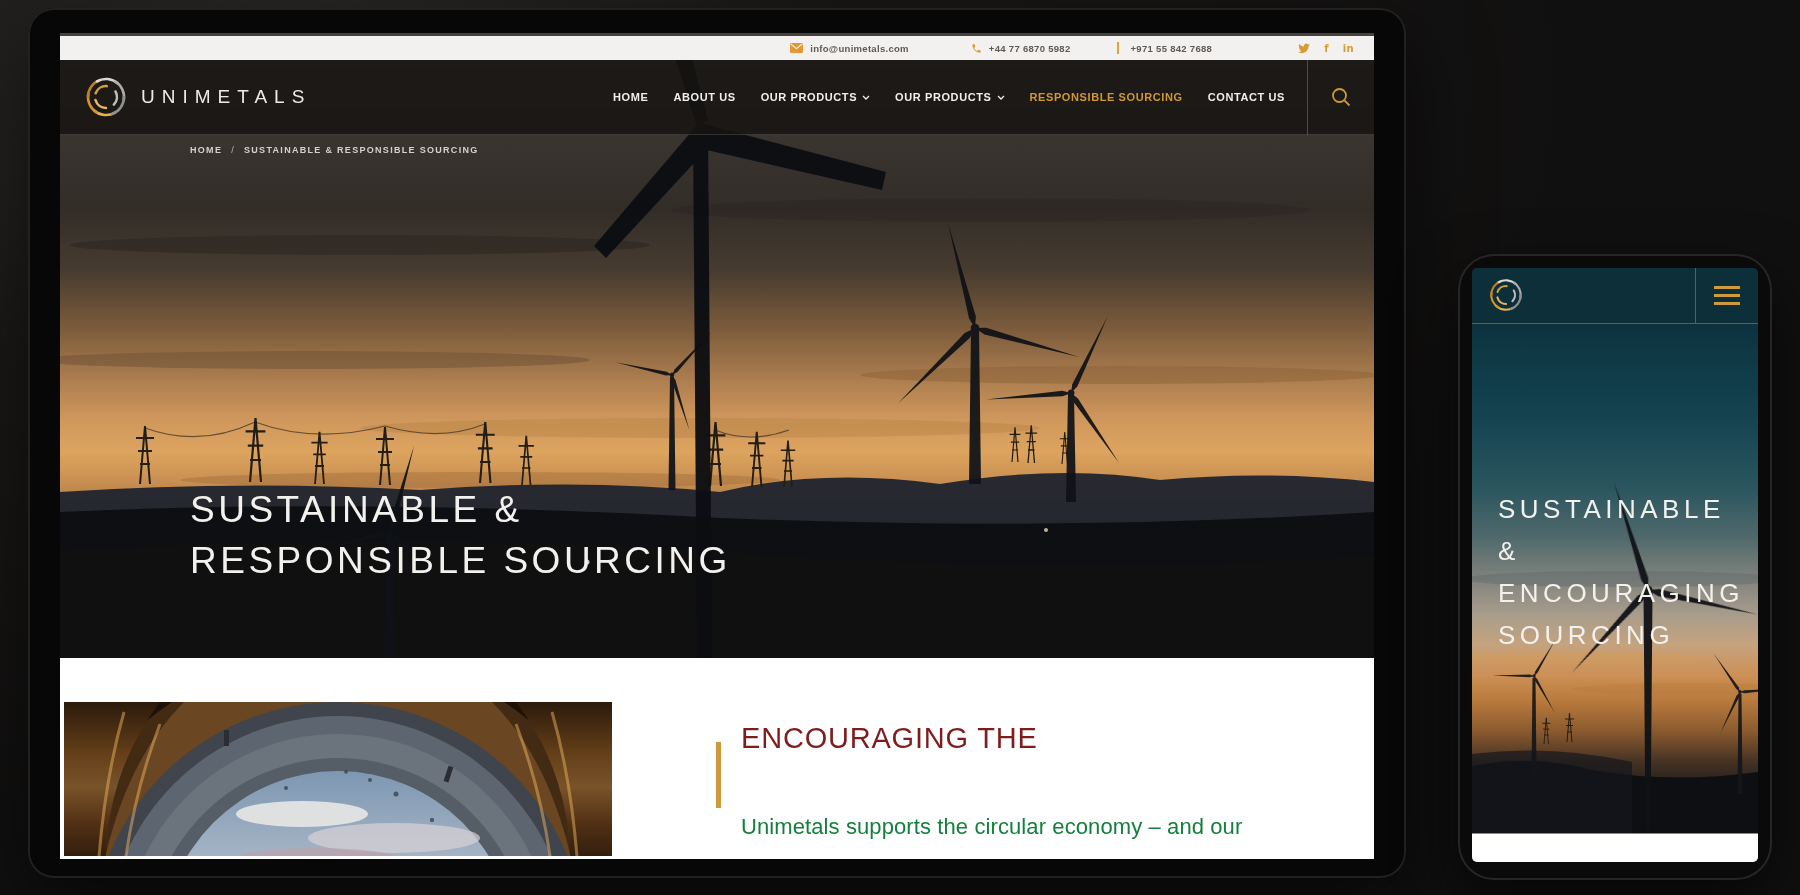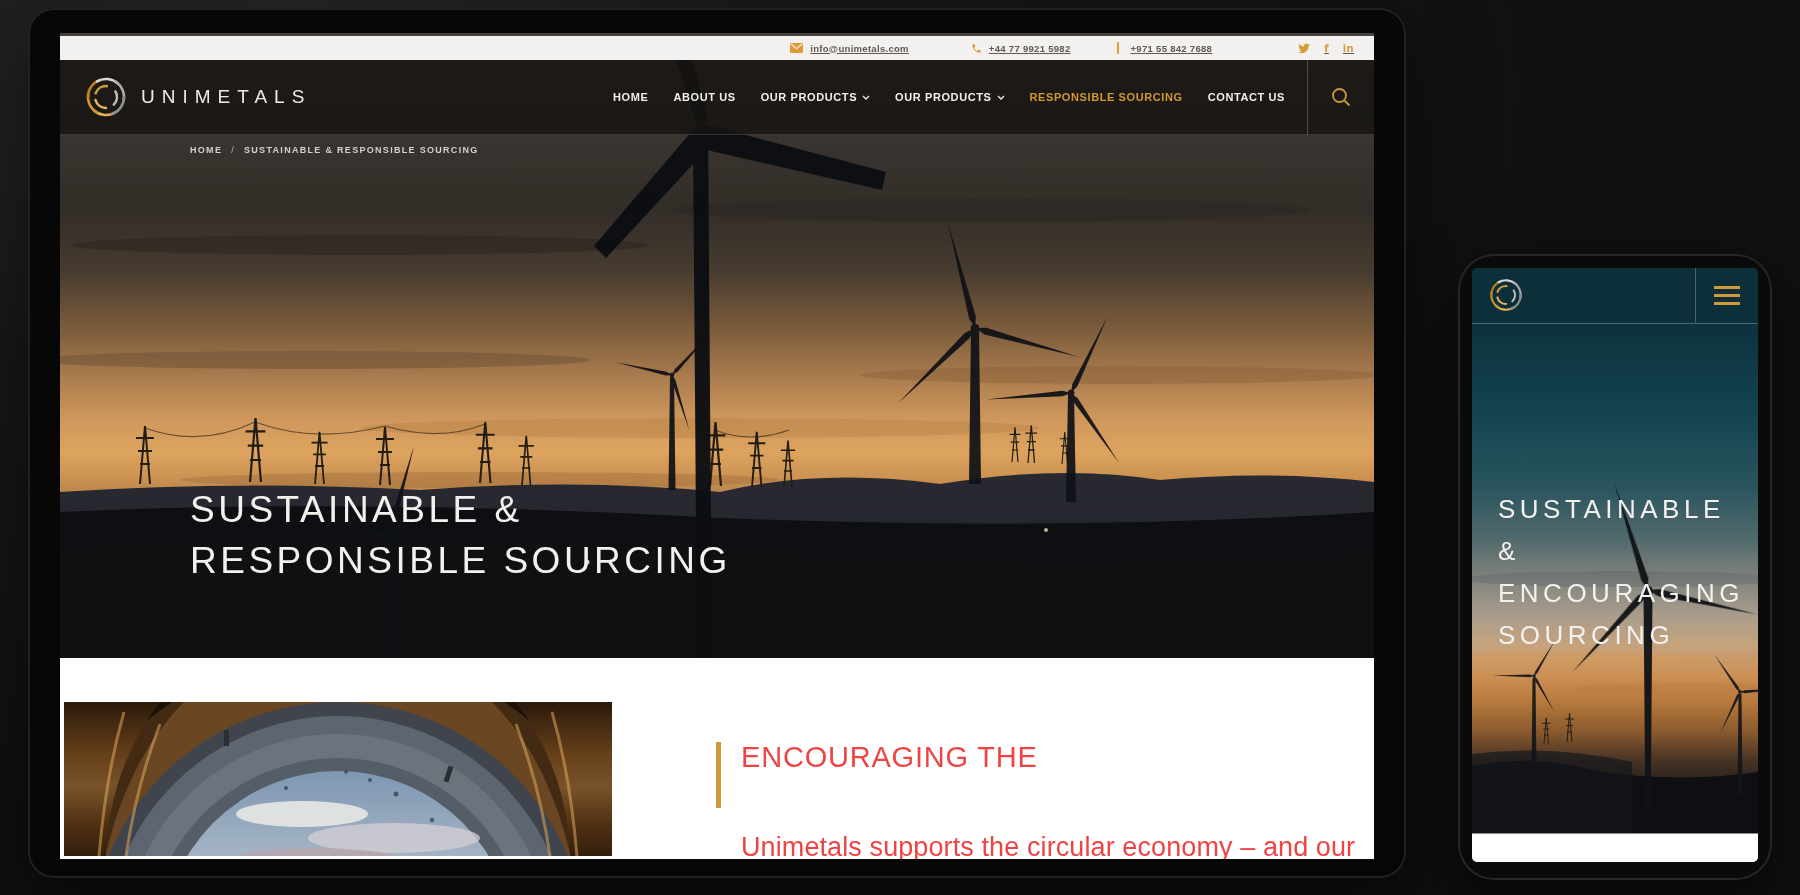--- a/index.html
+++ b/index.html
@@ -7,21 +7,21 @@
   body{background:radial-gradient(1300px 760px at 16% 10%, #2c2a28 0%, #1a1816 42%, #111010 100%);position:relative;}
 
   
   .laptop{position:absolute;left:28px;top:8px;width:1378px;height:870px;background:#070707;
     border-radius:26px;box-shadow:inset 0 0 0 2px #222120, 0 30px 80px rgba(0,0,0,.55);}
   .screen{position:absolute;left:32px;top:25px;width:1314px;height:823px;background:#ffffff;
     overflow:hidden;border-top:3px solid #45413e;}
 
   
   .topbar{height:24px;background:#f2f1ef;display:flex;align-items:center;justify-content:flex-end;
-    padding-right:20px;font-size:9.5px;font-weight:700;color:#5f5a54;letter-spacing:.3px;text-decoration:underline;}
+    padding-right:20px;font-size:9.5px;font-weight:700;color:#5f5a54;letter-spacing:.3px;}
   .tb-group{display:flex;align-items:center;gap:7px;}
   .tb-email{margin-right:62px;}
   .tb-divider{width:2px;height:12px;background:#d9a243;margin:0 12px 0 46px;}
   .tb-phone2{margin-right:86px;}
   .tb-social{display:flex;align-items:center;gap:14px;}
   .tb-social svg, .tb-social .soc-txt{display:block;}
   .soc-txt{color:#d59b35;font-weight:700;font-size:10px;font-family:"DejaVu Sans",sans-serif;}
 
   
   .hero-wrap{position:relative;height:598px;background:#17130f;overflow:hidden;}
@@ -44,23 +44,23 @@
   .breadcrumb .sep{color:#b9b3ac;font-weight:400;}
 
   .hero-title{position:absolute;left:130px;top:424px;color:#f3f1ed;font-size:37px;
     letter-spacing:3.5px;line-height:51px;font-weight:400;}
 
   
   .content{position:relative;height:198px;background:#ffffff;}
   .tunnel{position:absolute;left:4px;top:44px;width:548px;height:154px;overflow:hidden;}
   .tunnel svg{display:block;}
   .gold-bar{position:absolute;left:656px;top:84px;width:5px;height:66px;background:#cf9b3a;}
-  .content-heading{position:absolute;left:681px;top:80px;color:#ef4444;font-size:29px;
+  .content-heading{position:absolute;left:681px;top:61px;color:#7f1d1d;font-size:29px;
     letter-spacing:.8px;line-height:39px;font-weight:400;}
-  .content-paragraph{position:absolute;left:681px;top:174px;color:#ef4444;font-size:27px;letter-spacing:.1px;}
+  .content-paragraph{position:absolute;left:681px;top:156px;color:#15803d;font-size:22px;letter-spacing:.1px;}
 
   
   .phone{position:absolute;left:1458px;top:254px;width:314px;height:626px;background:#0a0a0a;
     border-radius:36px;box-shadow:inset 0 0 0 2px #262626, 0 25px 60px rgba(0,0,0,.6);}
   .phone-screen{position:absolute;left:14px;top:14px;width:286px;height:594px;border-radius:5px;
     overflow:hidden;background:#0d2f3a;}
   .m-header{position:relative;height:55px;background:#0d2f3a;border-bottom:1px solid rgba(185,205,210,.35);}
   .m-logo{position:absolute;left:16px;top:9px;}
   .m-menu-box{position:absolute;right:0;top:0;width:62px;height:55px;display:flex;flex-direction:column;
     justify-content:center;align-items:center;gap:5px;border-left:1px solid rgba(185,205,210,.35);}
@@ -110,21 +110,21 @@
         <svg width="13" height="10" viewBox="0 0 13 10">
           <rect width="13" height="10" rx="1.2" fill="#e09a35"></rect>
           <path d="M0.8 1 L6.5 5.6 L12.2 1" stroke="#f2f1ef" stroke-width="1.1" fill="none"></path>
         </svg>
         <span>info@unimetals.com</span>
       </div>
       <div class="tb-group">
         <svg width="11" height="11" viewBox="0 0 24 24">
           <path fill="#e09a35" d="M6.6 10.8c1.5 2.9 3.7 5.1 6.6 6.6l2.2-2.2c.3-.3.7-.4 1-.2 1.1.4 2.3.6 3.6.6.6 0 1 .4 1 1V20c0 .6-.4 1-1 1C10.8 21 3 13.2 3 3.8c0-.6.4-1 1-1h3.5c.6 0 1 .4 1 1 0 1.2.2 2.4.6 3.6.1.3 0 .7-.2 1l-2.3 2.4z"></path>
         </svg>
-        <span>+44 77 9921 5982</span>
+        <span>+44 77 6870 5982</span>
       </div>
       <div class="tb-divider"></div>
       <div class="tb-group tb-phone2">
         <span>+971 55 842 7688</span>
       </div>
       <div class="tb-social">
         <svg width="12" height="11" viewBox="0 0 12 10">
           <path fill="#d59b35" d="M12 1.2c-.45.2-.9.33-1.37.4.5-.3.87-.76 1.05-1.32-.47.28-.98.48-1.53.6C9.7.38 9.06.1 8.37.1 7.04.1 5.97 1.17 5.97 2.5c0 .19.02.37.06.55C4.03 2.95 2.26 2 1.08.58.87.94.75 1.35.75 1.8c0 .83.42 1.56 1.07 1.99-.4-.01-.77-.12-1.09-.3v.03c0 1.16.83 2.13 1.92 2.35-.2.06-.41.08-.63.08-.15 0-.31-.01-.45-.04.31.95 1.19 1.64 2.24 1.66-.82.64-1.86 1.03-2.98 1.03H0c1.07.68 2.33 1.08 3.69 1.08 4.43 0 6.85-3.67 6.85-6.85v-.31c.47-.33.88-.76 1.2-1.24z"></path>
         </svg>
         <span class="soc-txt">f</span>

